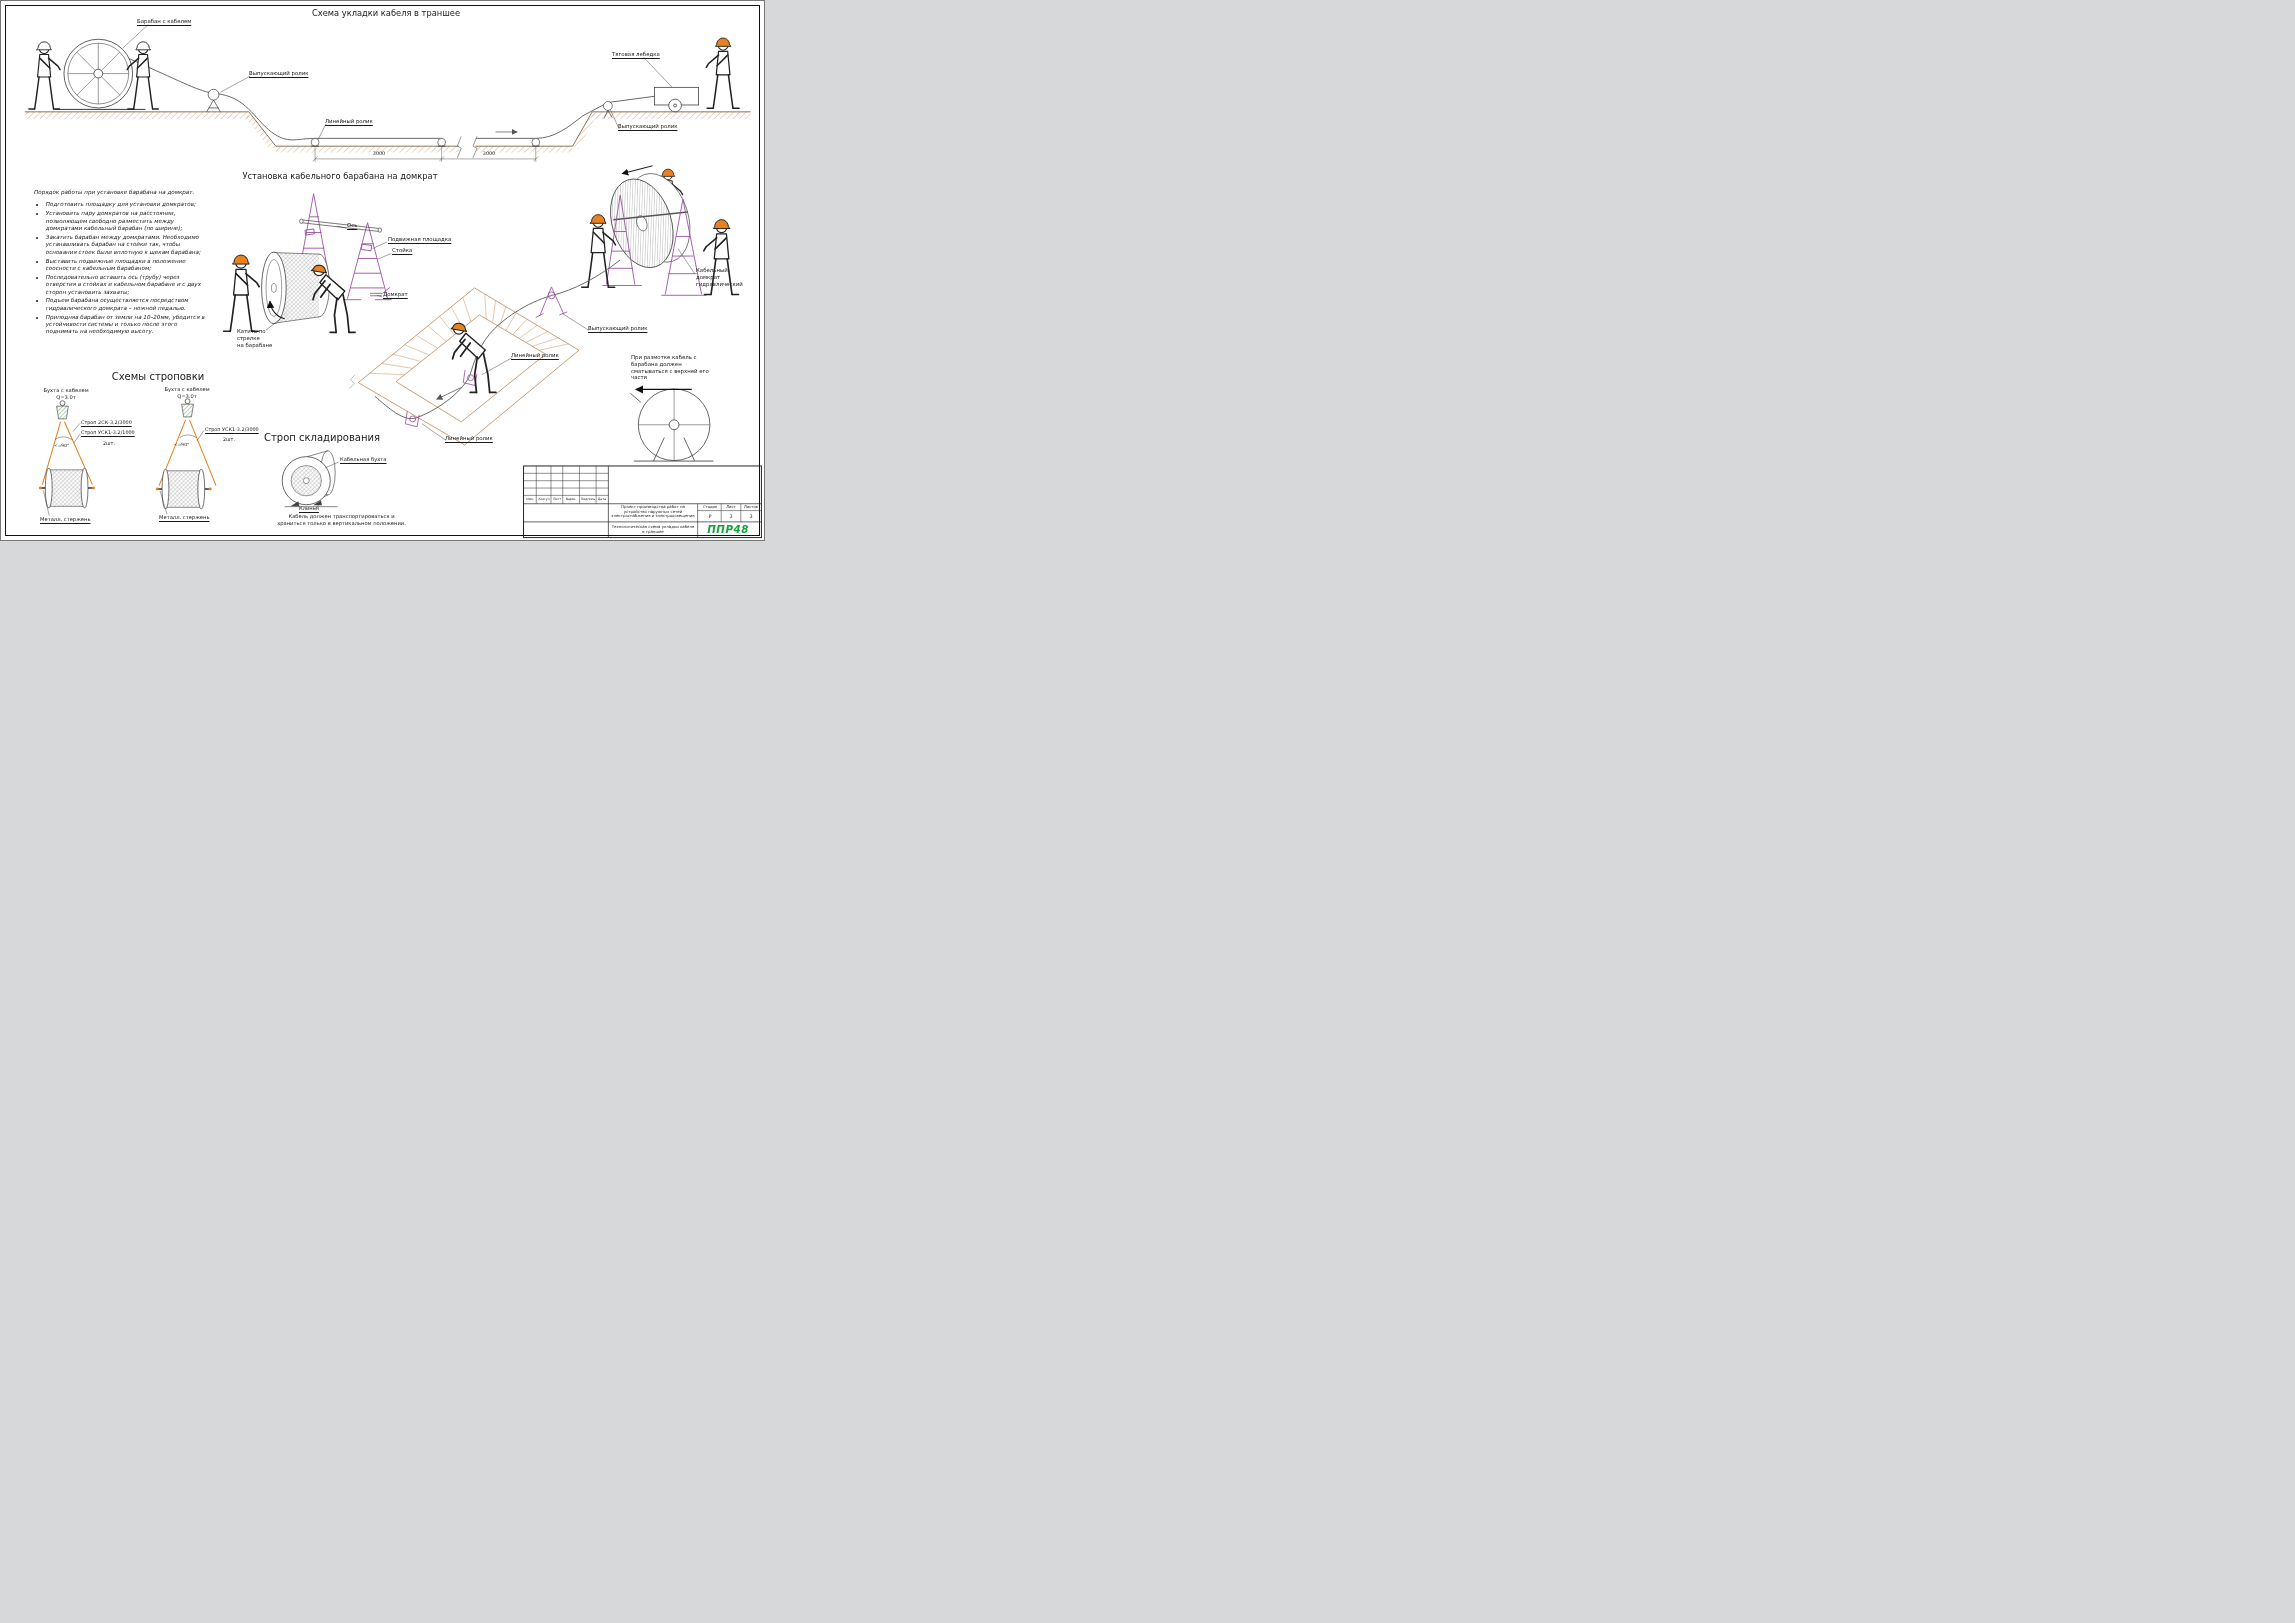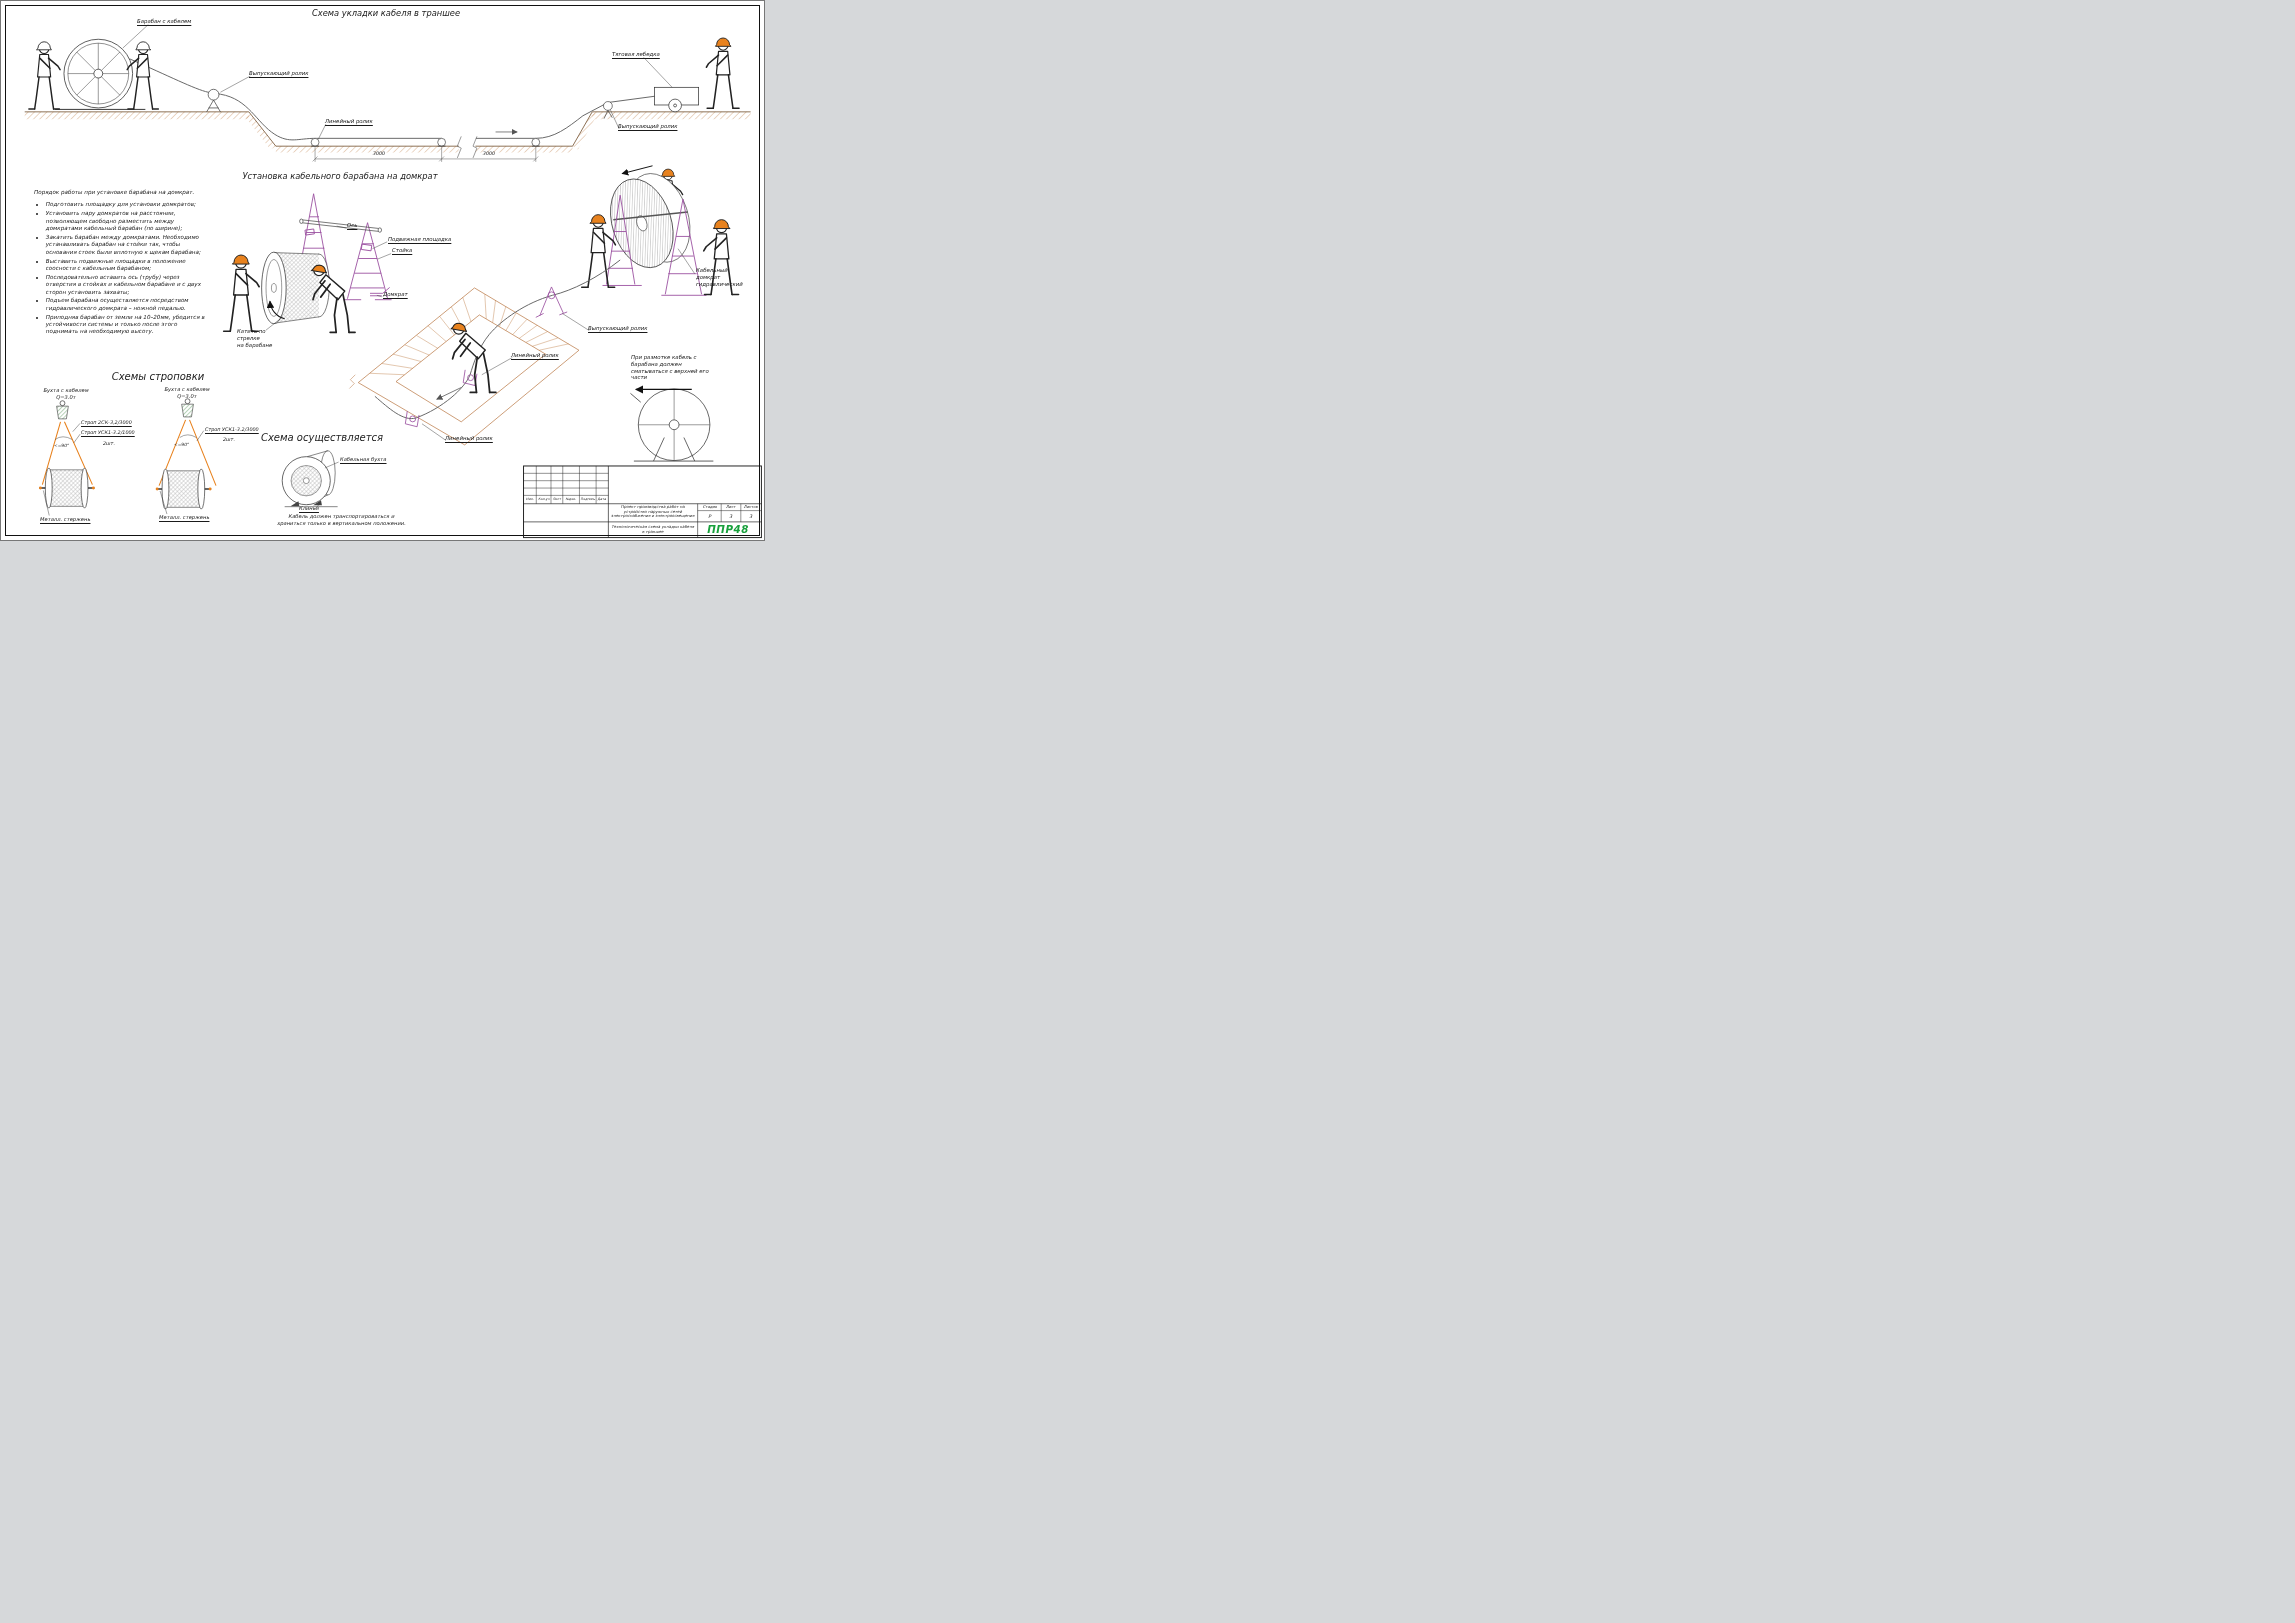--- a/index.html
+++ b/index.html
@@ -1,21 +1,21 @@
 <!DOCTYPE html>
 <html style="font-size:7.9px"><head>
 <meta charset="utf-8">
 <style>
 *{margin:0;padding:0;box-sizing:border-box}
 html,body{background:#d6d8da}
 body{font-family:"DejaVu Sans",sans-serif}
 .page{position:relative;width:765px;height:541px;background:#fff;border:0.5px solid #777;overflow:hidden}
 .frame{position:absolute;left:4.4px;top:4.4px;right:4.4px;bottom:4.4px;border:0.7px solid #111;pointer-events:none;z-index:3}
 svg.art{position:absolute;left:0;top:0;width:765px;height:541px;z-index:1}
-.lbl{position:absolute;z-index:2;font-style:italic;color:#1a1a1a;white-space:nowrap;line-height:1.25;font-size:5.4px}
+.lbl{position:absolute;z-index:2;color:#1a1a1a;white-space:nowrap;line-height:1.25;font-size:5.4px}
 .u{text-decoration:underline;text-underline-offset:1.5px}
 .cx{transform:translateX(-50%)}
 .pre{white-space:pre-line}
 .wrap{white-space:normal}
 .ctr{text-align:center}
 .fs17{font-size:8.3px}.fs15{font-size:10px}.fs105{font-size:5.2px}
 .fs10{font-size:4.9px}.fs9{font-size:4.4px}.fs8{font-size:3.9px}.fs75{font-size:3.7px}.fs65{font-size:3.2px}
 .instructions{position:absolute;left:33px;top:188px;width:173px;font-style:italic;color:#1a1a1a;z-index:2}
 .instructions .head{font-size:5.6px;margin-bottom:6.4px}
 .instructions ul{list-style:disc;padding-left:11.8px}
@@ -375,21 +375,21 @@
   <div class="lbl fs9" style="left:53px;top:442px">&lt;=90°</div>
   <div class="lbl fs105 u" style="left:39px;top:515px">Металл. стержень</div>
 
   <div class="lbl fs105 cx" style="left:186px;top:385px">Бухта с кабелем</div>
   <div class="lbl fs105 cx" style="left:186px;top:392px">Q=3.0т</div>
   <div class="lbl fs10 u" style="left:204px;top:425px">Строп УСК1-3.2/3000</div>
   <div class="lbl fs10" style="left:222px;top:435px">2шт.</div>
   <div class="lbl fs9" style="left:173px;top:441px">&lt;=90°</div>
   <div class="lbl fs105 u" style="left:158px;top:513px">Металл. стержень</div>
 
-  <div class="lbl fs15 cx" style="left:321px;top:431px">Схема осуществляется</div>
+  <div class="lbl fs15 cx" style="left:321px;top:431px">Строп складирования</div>
   <div class="lbl fs105 u" style="left:339px;top:455px">Кабельная бухта</div>
   <div class="lbl fs105 u" style="left:298px;top:504px">Клинья</div>
   <div class="lbl fs105 wrap ctr" style="left:274px;top:512px;width:133px">Кабель должен транспортироваться и храниться только в вертикальном положении.</div>
 
   <div class="lbl fs65 cx" style="left:529px;top:496px">Изм.</div>
   <div class="lbl fs65 cx" style="left:543px;top:496px">Кол.уч</div>
   <div class="lbl fs65 cx" style="left:556px;top:496px">Лист</div>
   <div class="lbl fs65 cx" style="left:570px;top:496px">№док.</div>
   <div class="lbl fs65 cx" style="left:587px;top:496px">Подпись</div>
   <div class="lbl fs65 cx" style="left:601px;top:496px">Дата</div>

